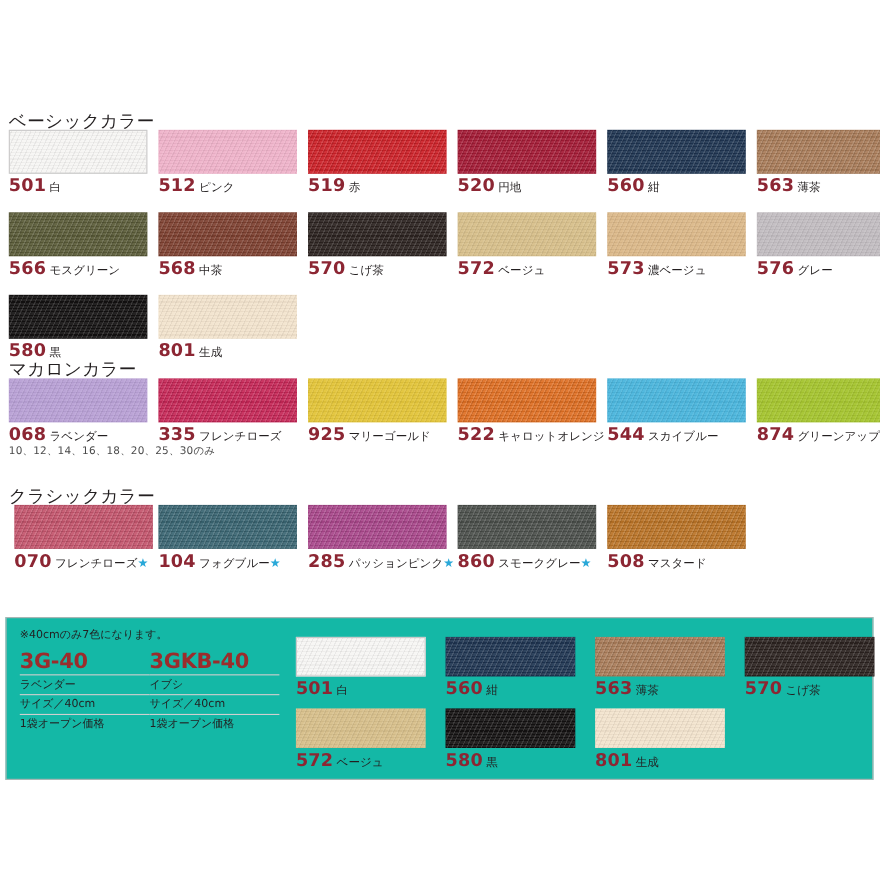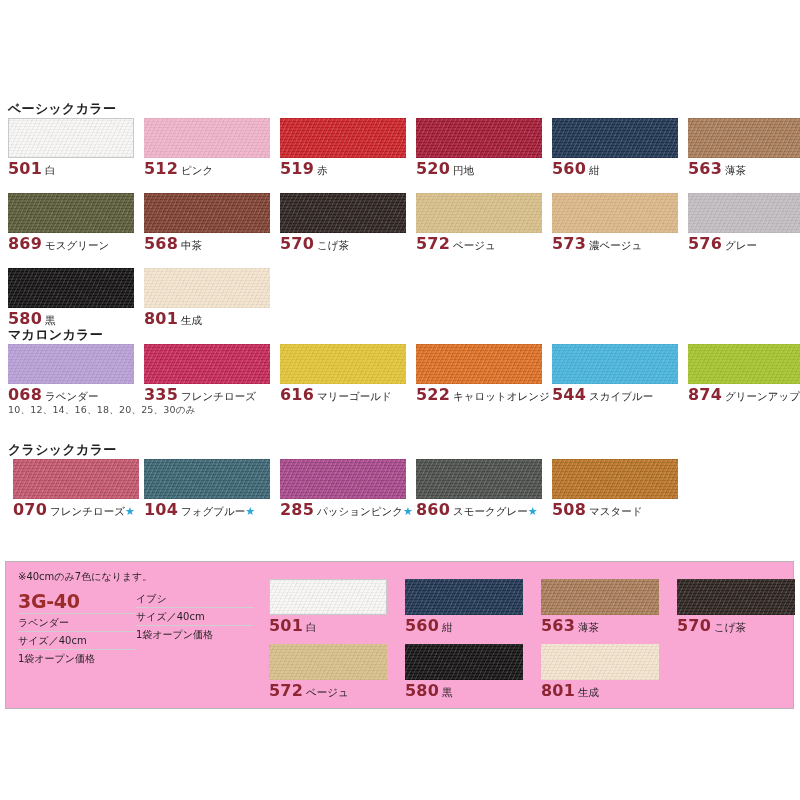--- a/index.html
+++ b/index.html
@@ -17,22 +17,22 @@
   }
   .page {
     position: absolute;
     left: 0; top: 0;
     width: 800px; height: 800px;
   }
 
   
   .section-title {
     position: absolute;
-    font-size: 13px;
-    font-weight: bold;
+    font-size: 16px;
+    font-weight: normal;
     letter-spacing: .3px;
     color: #231f20;
     white-space: nowrap;
   }
 
   
   .swatch-grid { position: absolute; }
   .swatch-cell {
     position: absolute;
     width: 126px;
@@ -100,21 +100,21 @@
 
   
   .bottom-box {
     position: absolute;
     left: 5px;
     top: 561px;
     width: 789px;
     height: 148px;
     border: 1px solid #b5b5b5;
     box-sizing: border-box;
-    background: #f9a8d4;
+    background: #14b8a6;
   }
   .box-note {
     position: absolute;
     left: 12px;
     top: 8px;
     font-size: 10px;
     color: #231f20;
     white-space: nowrap;
   }
   .product {
@@ -167,21 +167,21 @@
       <div class="swatch-cell" style="left: 552px; top: 118px;">
         <div class="swatch" style="background: rgb(31, 53, 82);"></div>
         <div class="swatch-label"><span class="code">560</span><span class="name">紺</span></div>
       </div>
       <div class="swatch-cell" style="left: 688px; top: 118px;">
         <div class="swatch" style="background: rgb(169, 124, 89);"></div>
         <div class="swatch-label"><span class="code">563</span><span class="name">薄茶</span></div>
       </div>
       <div class="swatch-cell" style="left: 8px; top: 193px;">
         <div class="swatch" style="background: rgb(90, 91, 56);"></div>
-        <div class="swatch-label"><span class="code">869</span><span class="name">モスグリーン</span></div>
+        <div class="swatch-label"><span class="code">566</span><span class="name">モスグリーン</span></div>
       </div>
       <div class="swatch-cell" style="left: 144px; top: 193px;">
         <div class="swatch" style="background: rgb(126, 64, 48);"></div>
         <div class="swatch-label"><span class="code">568</span><span class="name">中茶</span></div>
       </div>
       <div class="swatch-cell" style="left: 280px; top: 193px;">
         <div class="swatch" style="background: rgb(44, 35, 32);"></div>
         <div class="swatch-label"><span class="code">570</span><span class="name">こげ茶</span></div>
       </div>
       <div class="swatch-cell" style="left: 416px; top: 193px;">
@@ -211,21 +211,21 @@
       <div class="swatch-cell" style="left: 8px; top: 344px;">
         <div class="swatch light" style="background: rgb(185, 161, 214);"></div>
         <div class="swatch-label"><span class="code">068</span><span class="name">ラベンダー</span></div>
       </div>
       <div class="swatch-cell" style="left: 144px; top: 344px;">
         <div class="swatch" style="background: rgb(198, 39, 87);"></div>
         <div class="swatch-label"><span class="code">335</span><span class="name">フレンチローズ</span></div>
       </div>
       <div class="swatch-cell" style="left: 280px; top: 344px;">
         <div class="swatch light" style="background: rgb(227, 197, 59);"></div>
-        <div class="swatch-label"><span class="code">616</span><span class="name">マリーゴールド</span></div>
+        <div class="swatch-label"><span class="code">925</span><span class="name">マリーゴールド</span></div>
       </div>
       <div class="swatch-cell" style="left: 416px; top: 344px;">
         <div class="swatch" style="background: rgb(223, 111, 35);"></div>
         <div class="swatch-label"><span class="code">522</span><span class="name">キャロットオレンジ</span></div>
       </div>
       <div class="swatch-cell" style="left: 552px; top: 344px;">
         <div class="swatch light" style="background: rgb(76, 182, 221);"></div>
         <div class="swatch-label"><span class="code">544</span><span class="name">スカイブルー</span></div>
       </div>
       <div class="swatch-cell" style="left: 688px; top: 344px;">
@@ -263,20 +263,21 @@
     <div class="box-note">※40cmのみ7色になります。</div>
 
     <div class="product" style="left:12px;">
       <div class="pcode">3G-40</div>
       <div class="prow">ラベンダー</div>
       <div class="prow">サイズ／40cm</div>
       <div class="prow last">1袋オープン価格</div>
     </div>
 
     <div class="product" style="left:130px;">
+      <div class="pcode">3GKB-40</div>
       <div class="prow">イブシ</div>
       <div class="prow">サイズ／40cm</div>
       <div class="prow last">1袋オープン価格</div>
     </div>
 
     <div class="swatch-grid" id="grid-bottom">
         <div class="swatch-cell" style="left: 263px; top: 17px; width: 118px;">
           <div class="swatch bordered light" style="background: rgb(247, 246, 244); width: 118px; height: 36px;"></div>
           <div class="swatch-label"><span class="code">501</span><span class="name">白</span></div>
         </div>

